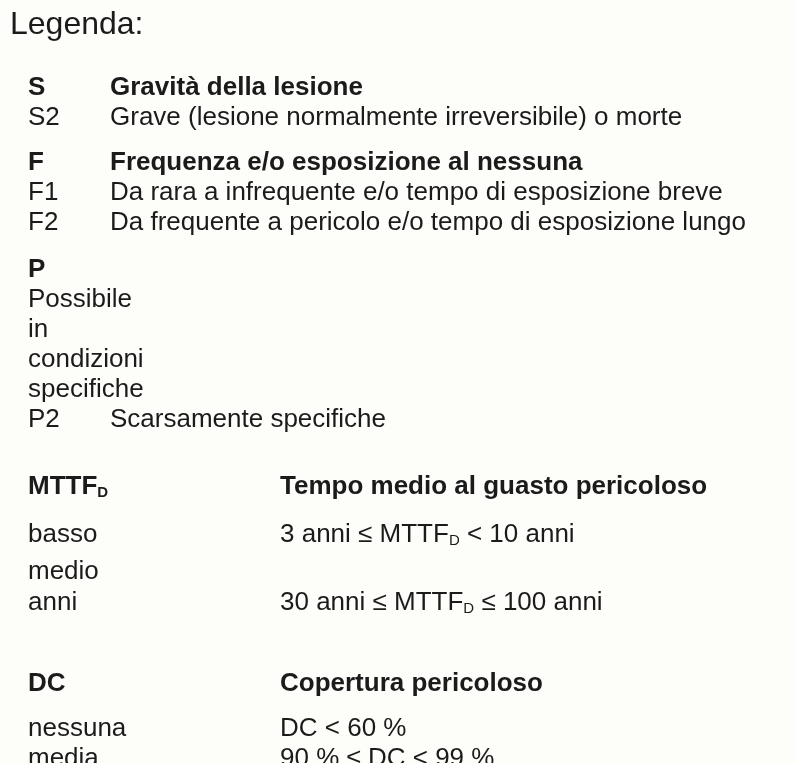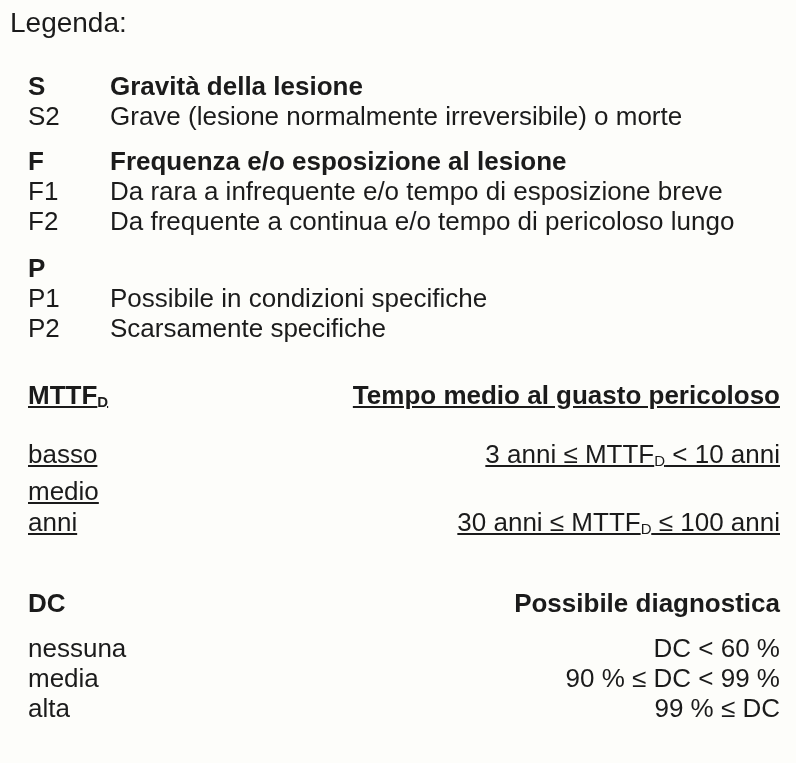--- a/index.html
+++ b/index.html
@@ -10,48 +10,48 @@
     width: 796px;
     height: 763px;
     background: #fdfdfa;
     color: #1b1b1b;
     font-family: "Liberation Sans", sans-serif;
     font-size: 26px;
     overflow: hidden;
   }
   .page-title {
     margin: 6px 0 0 10px;
-    font-size: 28px;
+    font-size: 32px;
     line-height: 34px;
   }
   .content {
     margin-left: 28px;
   }
   
   .def-section.s { margin-top: 31px; }
   .def-section.f { margin-top: 15px; }
   .def-section.p { margin-top: 17px; }
   .def-row {
     display: grid;
     grid-template-columns: 82px 1fr;
     line-height: 30px;
   }
   .bold { font-weight: bold; }
   
-  .tbl-section.mttf { margin-top: 37px; text-decoration: underline; }
+  .tbl-section.mttf { margin-top: 37px; }
   .tbl-section.dc { margin-top: 44px; }
   .tbl-row {
     display: grid;
     grid-template-columns: 252px 500px;
     line-height: 30px;
   }
   .tbl-section.mttf .tbl-rows .tbl-row { line-height: 31px; }
-  .tbl-section.mttf .tbl-rows { margin-top: 22px; }
+  .tbl-section.mttf .tbl-rows { margin-top: 11px; }
   .tbl-section.dc .tbl-rows { margin-top: 15px; }
-  .cell-center { text-align: right; }
+  .cell-center { text-align: left; }
   .sub {
     font-size: 15px;
     vertical-align: -3px;
   }
 </style>
 </head>
 <body>
 
 <div class="page">
 
@@ -66,38 +66,37 @@
       </div>
       <div class="def-row">
         <span>S2</span>
         <span>Grave (lesione normalmente irreversibile) o morte</span>
       </div>
     </div>
 
     <div class="def-section f">
       <div class="def-row">
         <span class="bold">F</span>
-        <span class="bold">Frequenza e/o esposizione al lesione</span>
+        <span class="bold">Frequenza e/o esposizione al nessuna</span>
       </div>
       <div class="def-row">
         <span>F1</span>
         <span>Da rara a infrequente e/o tempo di esposizione breve</span>
       </div>
       <div class="def-row">
         <span>F2</span>
-        <span>Da frequente a continua e/o tempo di pericoloso lungo</span>
+        <span>Da frequente a pericolo e/o tempo di esposizione lungo</span>
       </div>
     </div>
 
     <div class="def-section p">
       <div class="def-row">
         <span class="bold">P</span>
       </div>
       <div class="def-row">
-        <span>P1</span>
         <span>Possibile in condizioni specifiche</span>
       </div>
       <div class="def-row">
         <span>P2</span>
         <span>Scarsamente specifiche</span>
       </div>
     </div>
 
     <div class="tbl-section mttf">
       <div class="tbl-row">
@@ -115,21 +114,21 @@
         <div class="tbl-row">
           <span>anni</span>
           <span class="cell-center"><span>30 anni ≤ MTTF</span><span class="sub">D</span><span> ≤ 100 anni</span></span>
         </div>
       </div>
     </div>
 
     <div class="tbl-section dc">
       <div class="tbl-row">
         <span class="bold">DC</span>
-        <span class="bold cell-center">Possibile diagnostica</span>
+        <span class="bold cell-center">Copertura pericoloso</span>
       </div>
       <div class="tbl-rows">
         <div class="tbl-row">
           <span>nessuna</span>
           <span class="cell-center">DC &lt; 60 %</span>
         </div>
         <div class="tbl-row">
           <span>media</span>
           <span class="cell-center">90 % ≤ DC &lt; 99 %</span>
         </div>

